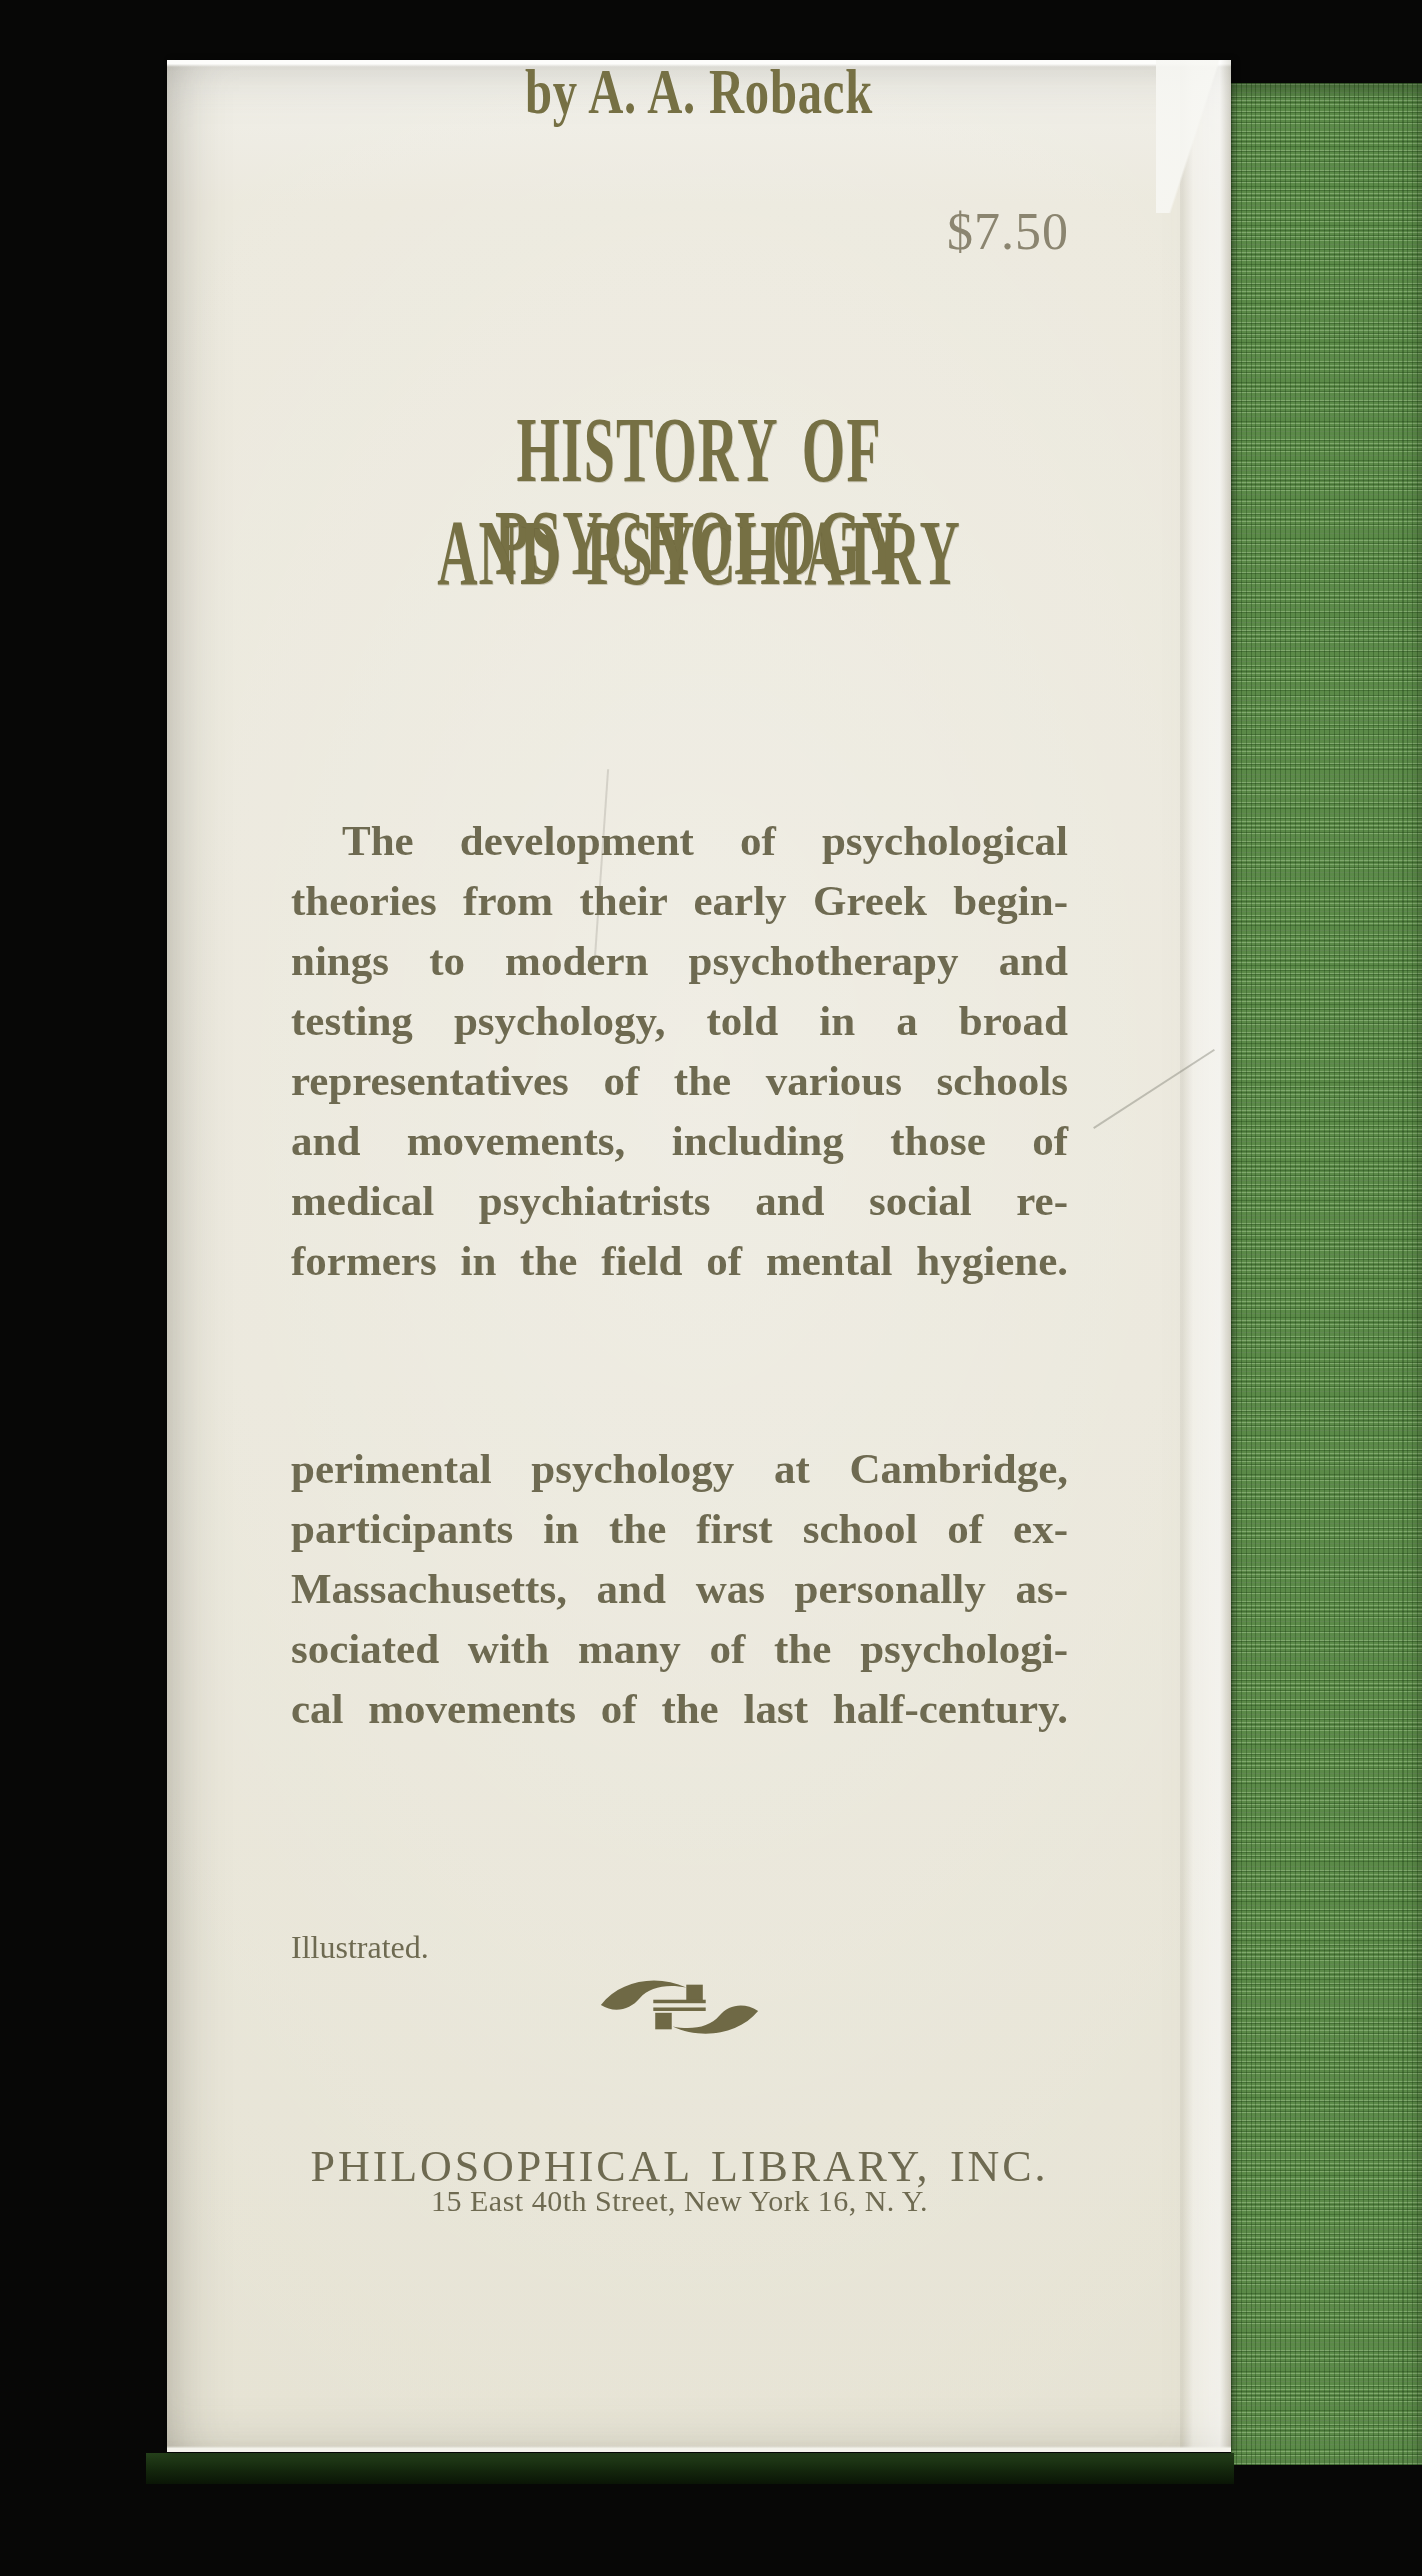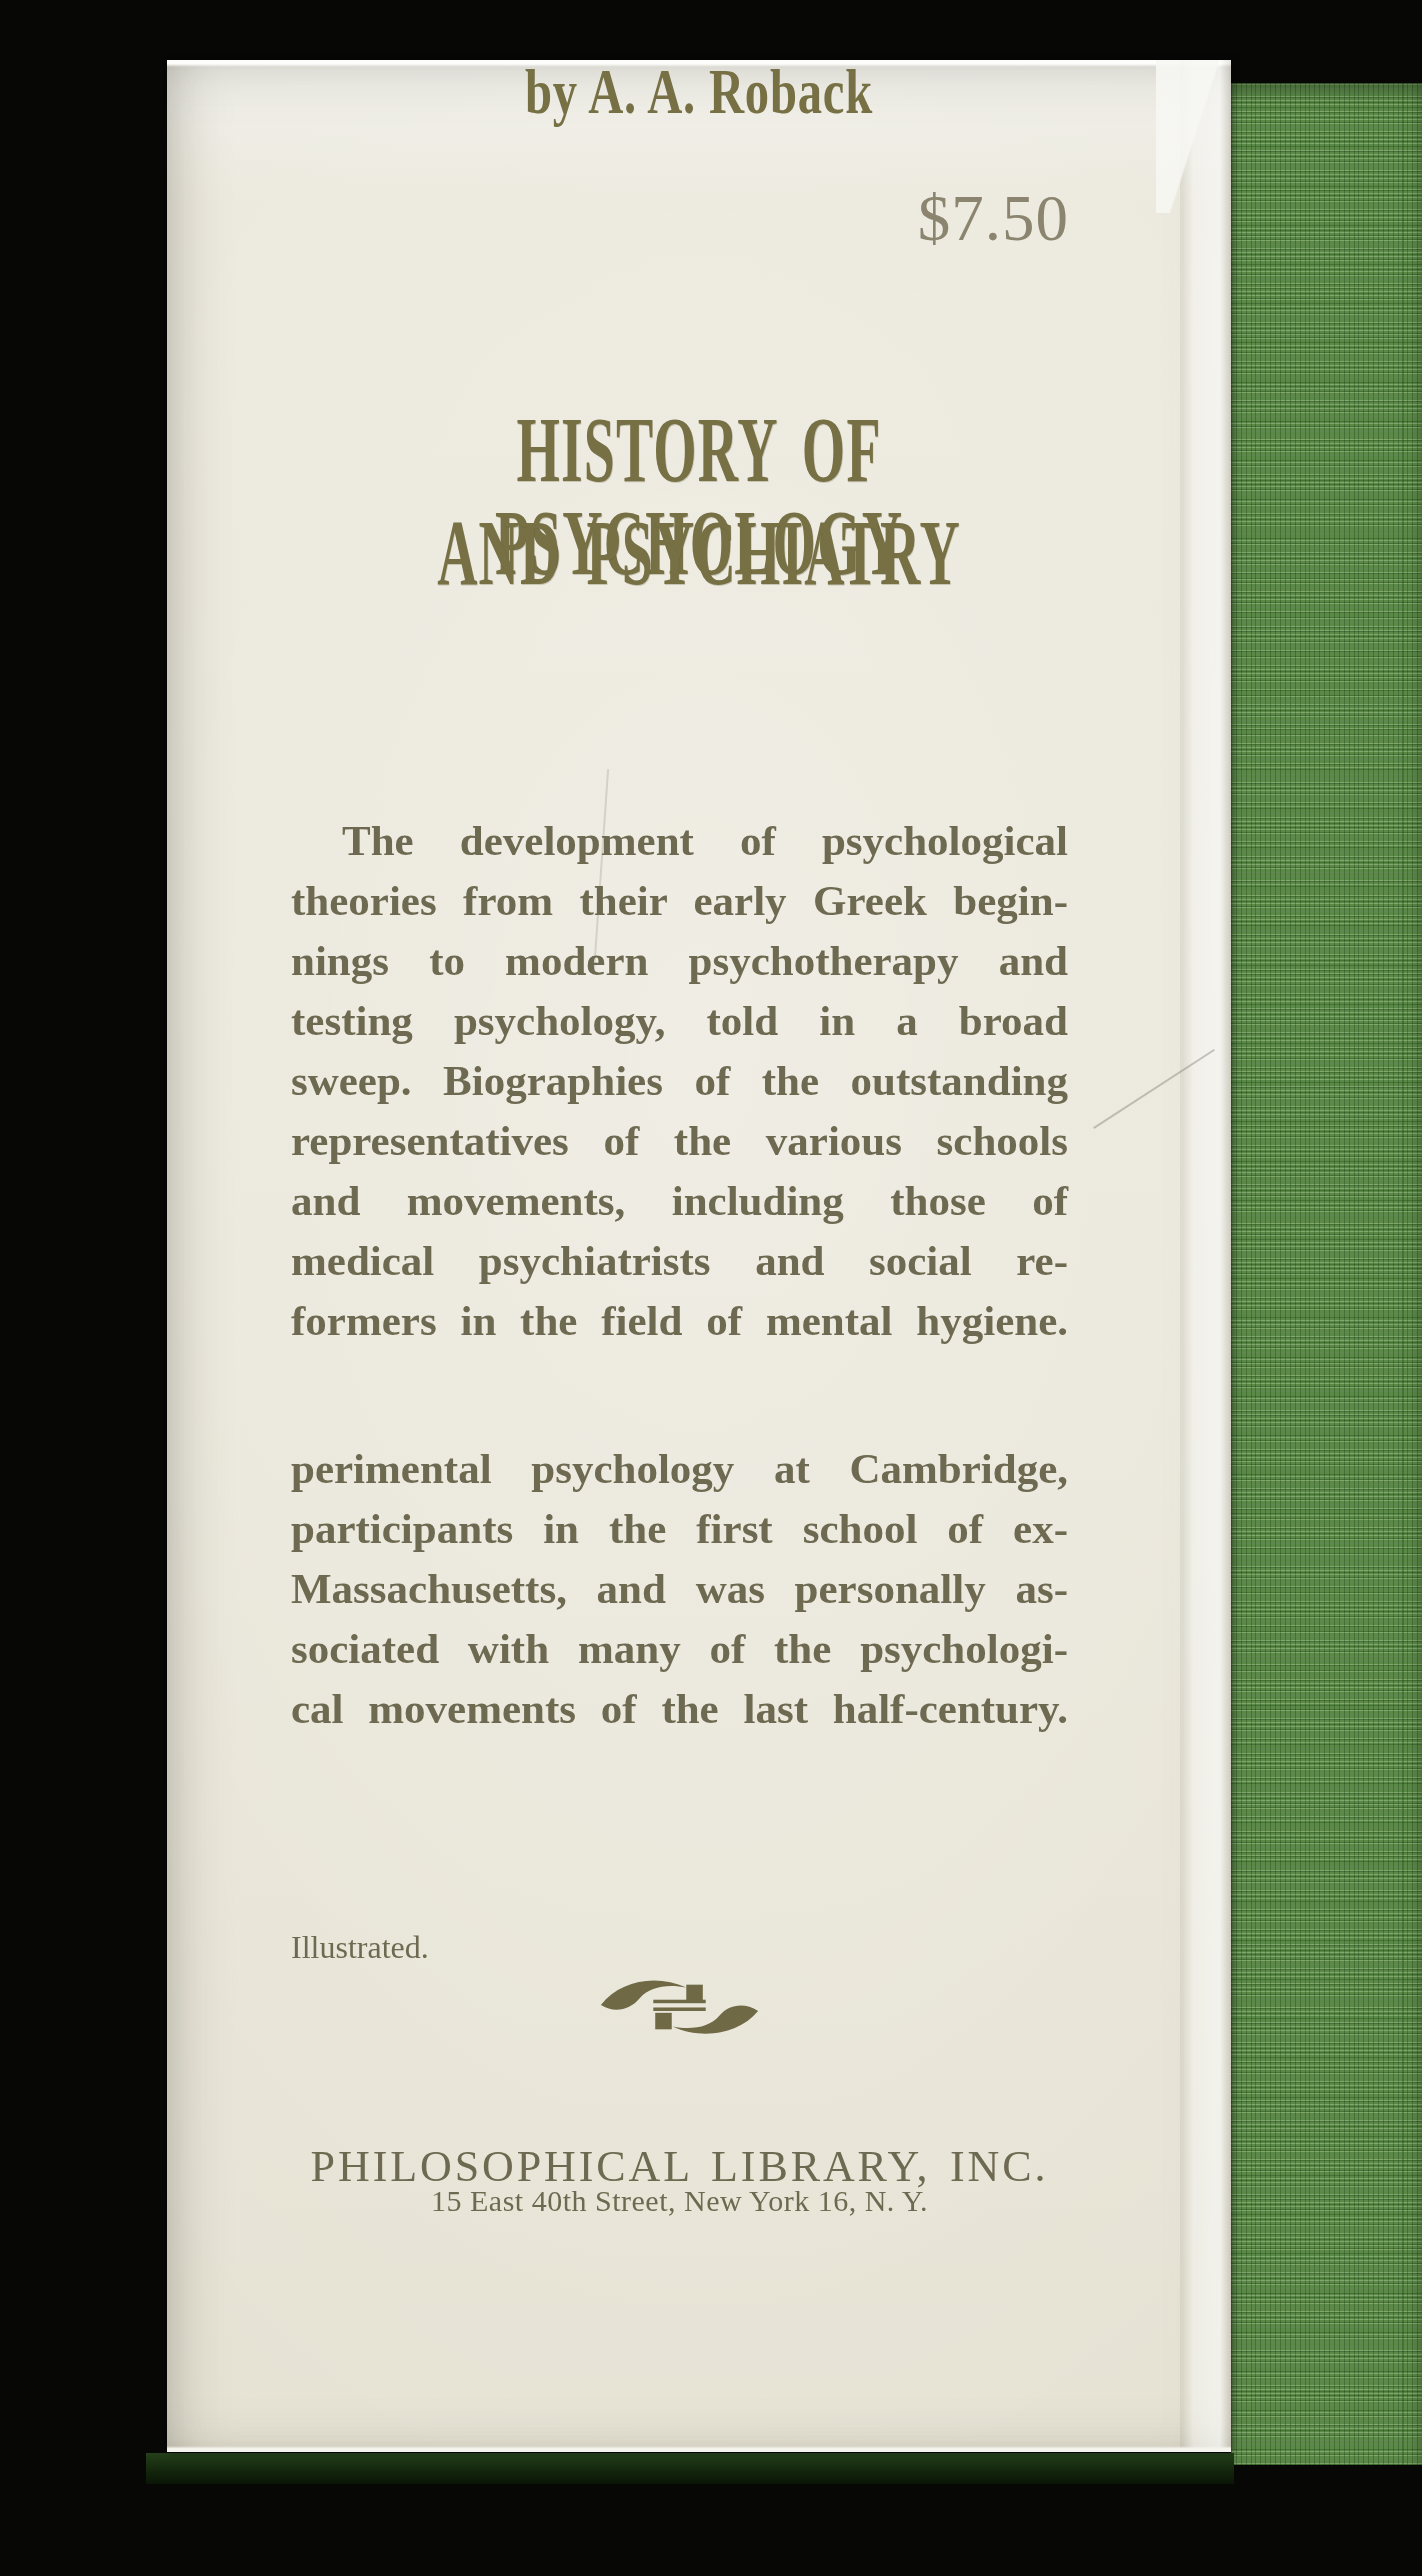--- a/index.html
+++ b/index.html
@@ -70,22 +70,22 @@
     opacity:.9;
   }
   .crease{position:absolute;background:rgba(125,123,112,.42);}
   .crease-a{left:915px; top:1028px; width:144px; height:1.9px; transform:rotate(-33deg);}
   .crease-b{left:433px; top:709px; width:1.9px; height:204px; opacity:.55; transform:rotate(4deg);}
 
   
   .print{position:absolute;color:var(--ink-body);}
 
   .price{
-    top:126px; right:162px;
-    font-size:65px; line-height:1;
+    top:146px; right:162px;
+    font-size:52px; line-height:1;
     color:var(--ink-price);
     letter-spacing:1px;
   }
 
   .title-line{
     left:0; width:100%;
     text-align:center;
     font-weight:bold;
     font-size:93px; line-height:1;
     color:var(--ink-title);
@@ -162,21 +162,20 @@
   <div class="print title-line title-1">HISTORY OF PSYCHOLOGY</div>
   <div class="print title-line title-2">AND PSYCHIATRY</div>
 
   <div class="print byline">by A. A. Roback</div>
 
   <div class="print column para para-1">
       <div class="line indent">The development of psychological</div>
       <div class="line">theories from their early Greek begin-</div>
       <div class="line">nings to modern psychotherapy and</div>
       <div class="line">testing psychology, told in a broad</div>
-      <div class="line">sweep. Biographies of the outstanding</div>
       <div class="line">representatives of the various schools</div>
       <div class="line">and movements, including those of</div>
       <div class="line">medical psychiatrists and social re-</div>
       <div class="line">formers in the field of mental hygiene.</div>
     </div>
 
   <div class="print column para para-2">
       <div class="line">perimental psychology at Cambridge,</div>
       <div class="line">participants in the first school of ex-</div>
       <div class="line">Massachusetts, and was personally as-</div>

